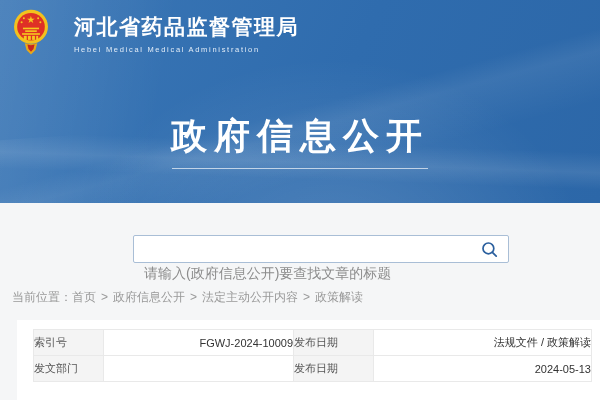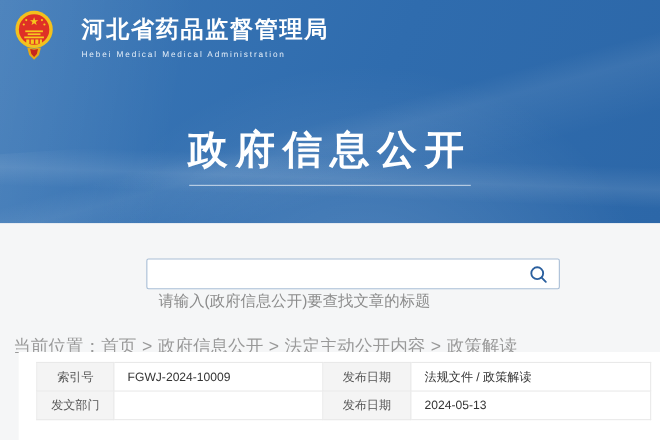--- a/index.html
+++ b/index.html
@@ -34,31 +34,31 @@
   .search-wrap { position:absolute; left:133px; top:32px; width:376px; height:28px;
     background:#ffffff; border:1px solid #a9bed6; border-radius:2px; }
   .search-input { position:absolute; left:0; top:0; width:100%; height:100%;
     border:none; outline:none; background:transparent; padding:0 36px 0 10px;
     font-size:14px; color:#333; font-family:inherit;margin-top:24px; }
   .search-input::placeholder { color:#8c8c8c; opacity:1; }
   .search-btn { position:absolute; right:4px; top:0; width:30px; height:26px;
     border:none; background:transparent; cursor:pointer; display:flex;
     align-items:center; justify-content:center; }
 
-  .breadcrumb { position:absolute; left:12px; top:102px; font-size:16px; color:#999;text-align:center; }
+  .breadcrumb { position:absolute; left:12px; top:86px; font-size:12px; color:#999;text-align:center; }
   .breadcrumb a { color:#999; text-decoration:none; cursor:pointer; }
   .breadcrumb .sep { margin:0 5px; color:#999; }
 
   .panel { position:absolute; left:17px; top:117px; width:583px; height:95px;
     background:#ffffff; padding:9px 8px 0 16px; }
 
   table.info { border-collapse:collapse; width:100%; table-layout:fixed; }
   table.info td { border:1px solid #e9e9e9; height:26px; font-size:11px; vertical-align:middle; }
-  td.lbl { background:#f4f4f4; color:#555; text-align:center; }
-  td.val { background:#ffffff; color:#333; padding-left:12px; text-align:left; }
+  td.lbl { background:#f4f4f4; color:#555; }
+  td.val { background:#ffffff; color:#333; padding-left:12px; text-align:right; }
   col.c1 { width:70px; } col.c2 { width:190px; } col.c3 { width:80px; }
 </style>
 </head>
 <body>
 
 <div class="hero">
   <div class="streak"></div>
 
   <div class="brand">
     <svg class="emblem" viewBox="0 0 40 56">

